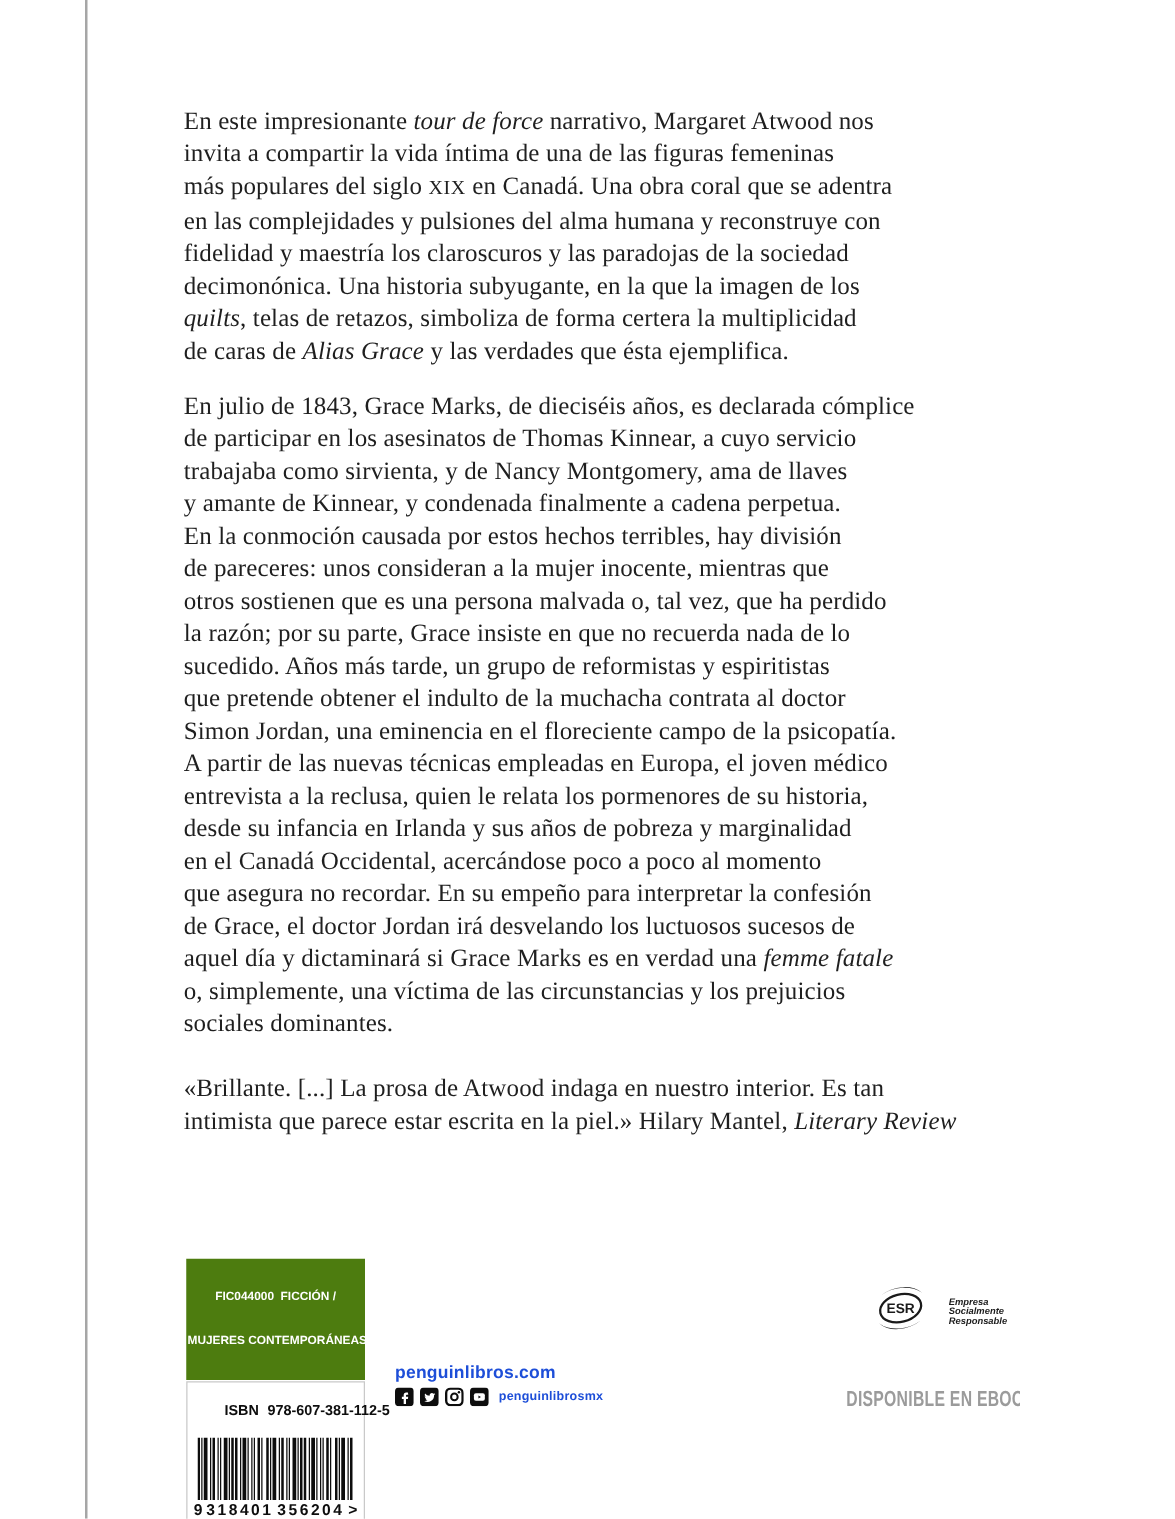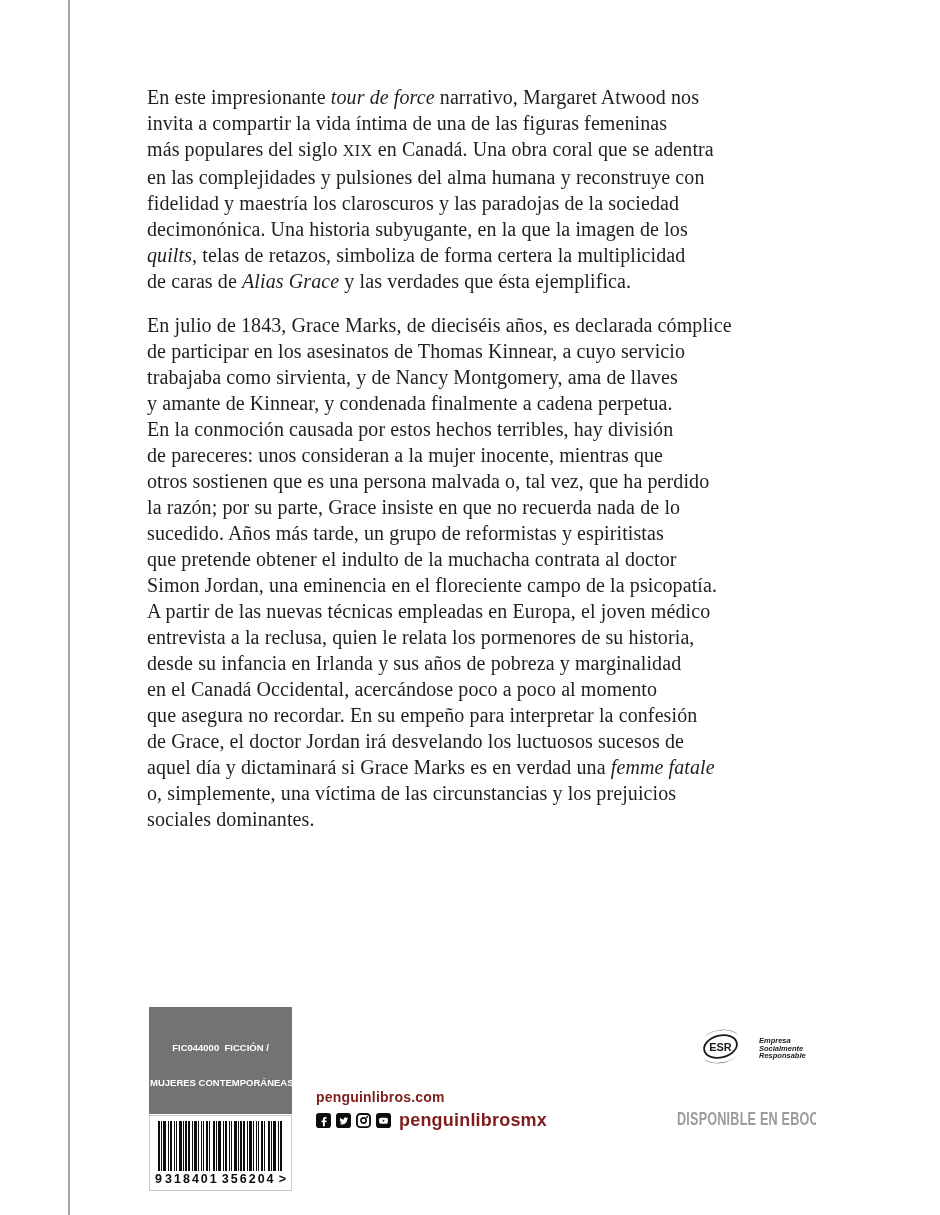--- a/index.html
+++ b/index.html
@@ -39,28 +39,28 @@
   .synopsis .sc { font-size: 0.8em; letter-spacing: 0.5px; }
 
   
   .barcode-block {
     position: absolute;
     left: 149px;
     top: 1007px;
     width: 143px;
   }
   .genre-box {
-    background: #737373;
+    background: #4d7c0f;
     color: #ffffff;
     font-family: "Liberation Sans", sans-serif;
     font-weight: bold;
     font-size: 9.5px;
     line-height: 11.5px;
     text-align: center;
-    padding: 12px 1px 3px 1px;
+    padding: 2px 1px 3px 1px;
     white-space: pre;
   }
   .isbn-box {
     margin-top: 1px;
     background: #ffffff;
     border: 1px solid #c9c9c9;
     padding: 5px 4px 4px 4px;
   }
   .isbn-line {
     font-family: "Liberation Sans", sans-serif;
@@ -84,37 +84,37 @@
     margin-top: 1px;
     padding: 0 1px;
   }
   .barcode-digits .grp { letter-spacing: 2px; }
 
   .publisher-links {
     position: absolute;
     left: 316px;
     top: 1089px;
     font-family: "Liberation Sans", sans-serif;
-    color: #7f1d1d;
+    color: #1d4ed8;
   }
   .website {
     font-weight: bold;
     font-size: 14px;
     letter-spacing: 0.2px;
   }
   .social-row {
     display: flex;
     align-items: center;
     gap: 5px;
     margin-top: 5px;
   }
   .social-row svg { display: block; }
   .handle {
     font-weight: bold;
-    font-size: 18px;
+    font-size: 10px;
     letter-spacing: 0.2px;
     margin-left: 3px;
   }
 
   .esr-block {
     position: absolute;
     left: 697px;
     top: 1028px;
     display: flex;
     align-items: center;
@@ -148,28 +148,32 @@
 <body>
 
 <div class="page">
 
   <div class="trim-line left"></div>
   <div class="trim-line right"></div>
 
   <div class="synopsis">
     <p>En este impresionante <em>tour de force</em> narrativo, Margaret Atwood nos<br>invita a compartir la vida íntima de una de las figuras femeninas<br>más populares del siglo <span class="sc">XIX</span> en Canadá. Una obra coral que se adentra<br>en las complejidades y pulsiones del alma humana y reconstruye con<br>fidelidad y maestría los claroscuros y las paradojas de la sociedad<br>decimonónica. Una historia subyugante, en la que la imagen de los<br><em>quilts</em>, telas de retazos, simboliza de forma certera la multiplicidad<br>de caras de <em>Alias Grace</em> y las verdades que ésta ejemplifica.</p>
     <p>En julio de 1843, Grace Marks, de dieciséis años, es declarada cómplice<br>de participar en los asesinatos de Thomas Kinnear, a cuyo servicio<br>trabajaba como sirvienta, y de Nancy Montgomery, ama de llaves<br>y amante de Kinnear, y condenada finalmente a cadena perpetua.<br>En la conmoción causada por estos hechos terribles, hay división<br>de pareceres: unos consideran a la mujer inocente, mientras que<br>otros sostienen que es una persona malvada o, tal vez, que ha perdido<br>la razón; por su parte, Grace insiste en que no recuerda nada de lo<br>sucedido. Años más tarde, un grupo de reformistas y espiritistas<br>que pretende obtener el indulto de la muchacha contrata al doctor<br>Simon Jordan, una eminencia en el floreciente campo de la psicopatía.<br>A partir de las nuevas técnicas empleadas en Europa, el joven médico<br>entrevista a la reclusa, quien le relata los pormenores de su historia,<br>desde su infancia en Irlanda y sus años de pobreza y marginalidad<br>en el Canadá Occidental, acercándose poco a poco al momento<br>que asegura no recordar. En su empeño para interpretar la confesión<br>de Grace, el doctor Jordan irá desvelando los luctuosos sucesos de<br>aquel día y dictaminará si Grace Marks es en verdad una <em>femme fatale</em><br>o, simplemente, una víctima de las circunstancias y los prejuicios<br>sociales dominantes.</p>
+    <p class="quote">«Brillante. [...] La prosa de Atwood indaga en nuestro interior. Es tan<br>intimista que parece estar escrita en la piel.» Hilary Mantel, <em>Literary Review</em></p>
   </div>
 
   <div class="barcode-block">
     <div class="genre-box">
       <div>FIC044000  FICCIÓN /</div>
       <div>MUJERES CONTEMPORÁNEAS</div>
     </div>
     <div class="isbn-box">
+      <div class="isbn-line">
+        <span class="isbn-label">ISBN</span><span>978-607-381-112-5</span>
+      </div>
       <svg class="bars" width="126" height="50" viewBox="0 0 126 50" aria-hidden="true">
         <line x1="0" y1="25" x2="126" y2="25" stroke="#0d0d0d" stroke-width="50" stroke-dasharray="2 1 1 1 3 2 1 1 2 2 1 1 1 2 3 1 1 1 2 1 2 2 1 1 3 1 1 2 1 1 1 2 2 1 1 3"></line>
       </svg>
       <div class="barcode-digits">
         <span>9</span>
         <span class="grp">318401</span>
         <span class="grp">356204</span>
         <span>&gt;</span>
       </div>
     </div>

